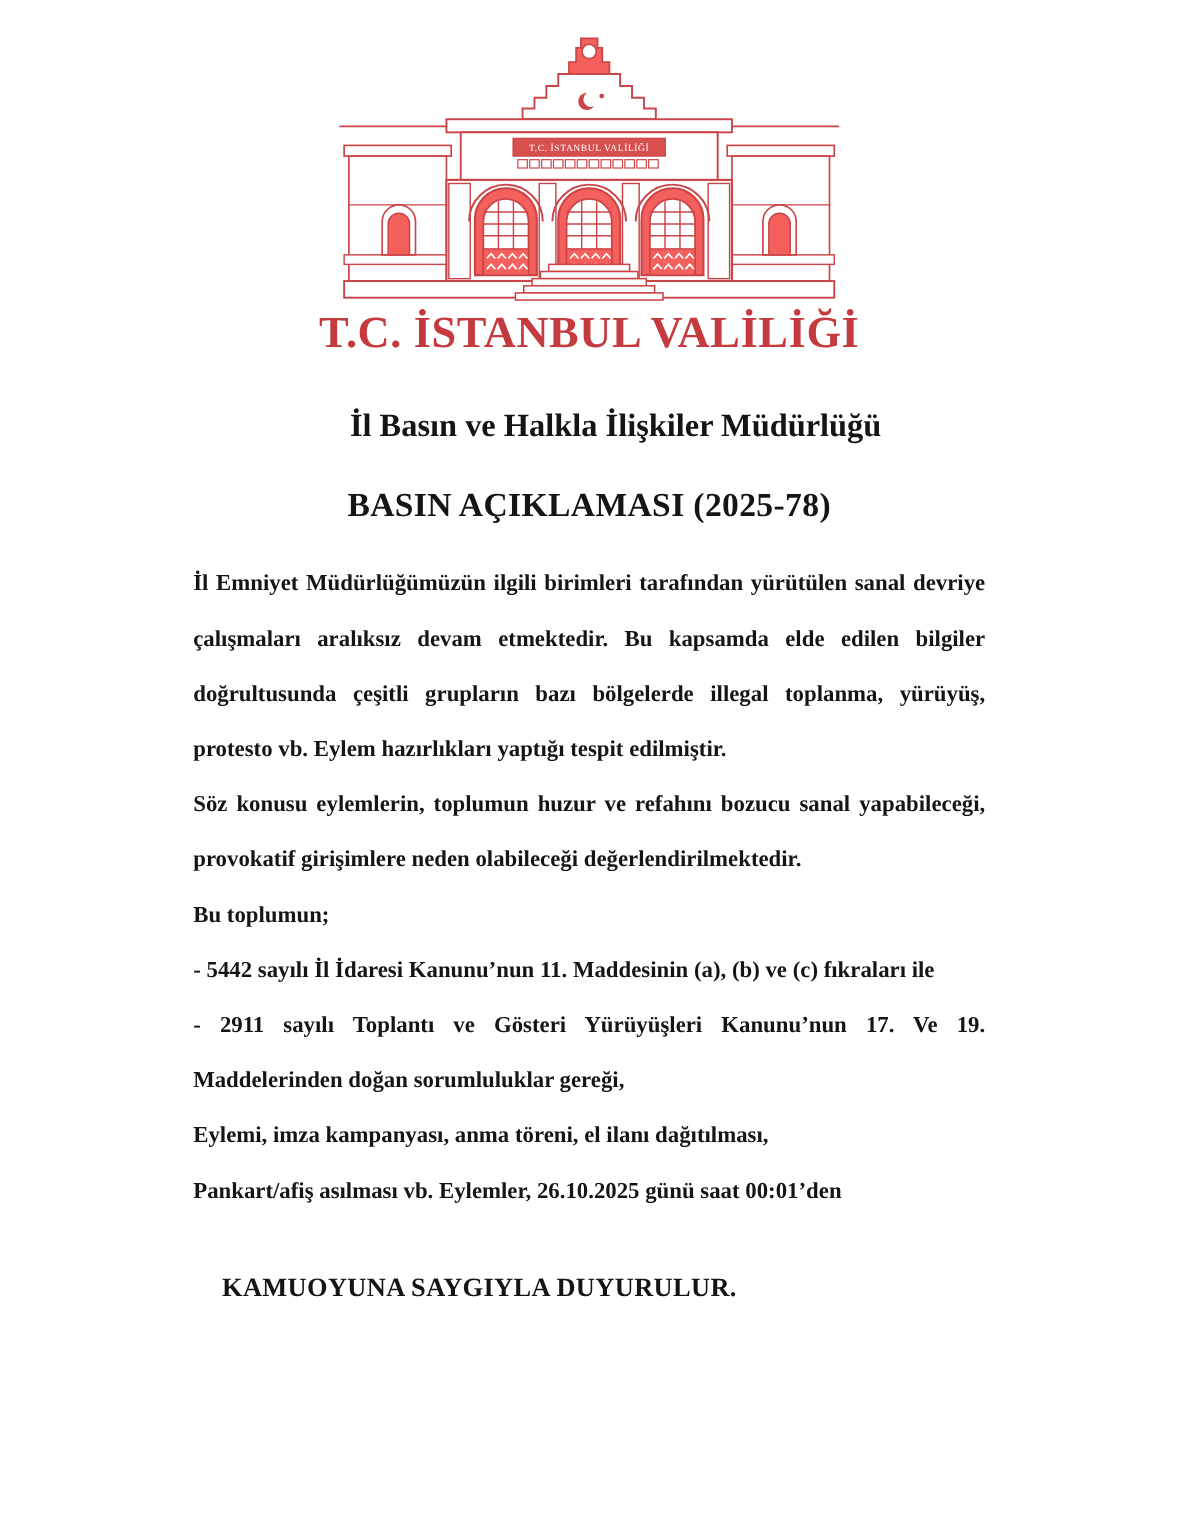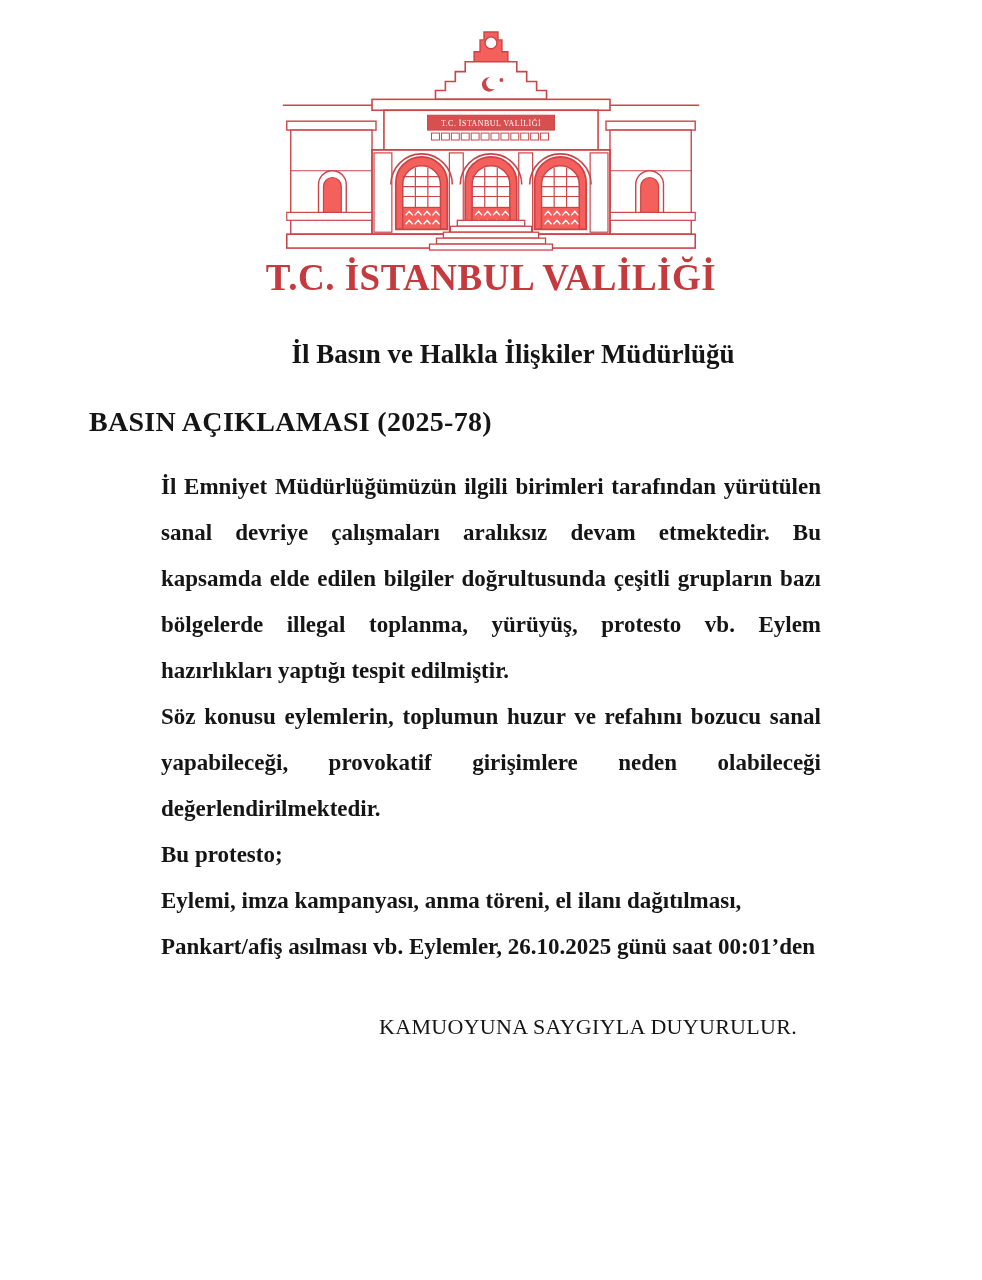--- a/index.html
+++ b/index.html
@@ -40,42 +40,42 @@
   }
   .department{
     text-align:center;
     font-weight:bold;
     font-size:27px;
     margin:38px 0 0 0;
     line-height:1.2;
     padding-left:44px;
   }
   .doc-title{
+    text-align:center;
     font-weight:bold;
     font-size:28px;
     margin:34px 0 0 0;
     line-height:1.2;
     letter-spacing:0.3px;
   }
   .content{
     padding:26px 72px 0 72px;
-    font-size:23px;
+    font-size:19px;
     font-weight:bold;
     line-height:46px;
   }
   .content p{margin:0;}
   .content p.justify{text-align:justify;}
   .content p.left{text-align:left;}
   .footer-line{
     padding:0 96px;
     margin-top:44px;
     font-size:22px;
-    font-weight:normal;
+    font-weight:bold;
     letter-spacing:0.3px;
-    text-align:right;
   }
 </style>
 </head>
 <body>
 
 <div class="page">
 
   <div class="logo-wrap">
     <svg class="logo-svg" viewBox="0 0 420 232" xmlns="http://www.w3.org/2000/svg">
       <defs>
@@ -173,20 +173,22 @@
 
     <div class="logo-title">T.C. İSTANBUL VALİLİĞİ</div>
   </div>
 
   <h1 class="department">İl Basın ve Halkla İlişkiler Müdürlüğü</h1>
   <h2 class="doc-title">BASIN AÇIKLAMASI (2025-78)</h2>
 
   <div class="content">
     <p class="justify">İl Emniyet Müdürlüğümüzün ilgili birimleri tarafından yürütülen sanal devriye çalışmaları aralıksız devam etmektedir. Bu kapsamda elde edilen bilgiler doğrultusunda çeşitli grupların bazı bölgelerde illegal toplanma, yürüyüş, protesto vb. Eylem hazırlıkları yaptığı tespit edilmiştir.</p>
     <p class="justify">Söz konusu eylemlerin, toplumun huzur ve refahını bozucu sanal yapabileceği, provokatif girişimlere neden olabileceği değerlendirilmektedir.</p>
-    <p class="left">Bu protesto;</p>
+    <p class="left">Bu toplumun;</p>
+    <p class="left">- 5442 sayılı İl İdaresi Kanunu’nun 11. Maddesinin (a), (b) ve (c) fıkraları ile</p>
+    <p class="justify">- 2911 sayılı Toplantı ve Gösteri Yürüyüşleri Kanunu’nun 17. Ve 19. Maddelerinden doğan sorumluluklar gereği,</p>
     <p class="left">Eylemi, imza kampanyası, anma töreni, el ilanı dağıtılması,</p>
     <p class="left">Pankart/afiş asılması vb. Eylemler, 26.10.2025 günü saat 00:01’den</p>
   </div>
 
   <div class="footer-line">KAMUOYUNA SAYGIYLA DUYURULUR.</div>
 
 </div>
 
 </body></html>

